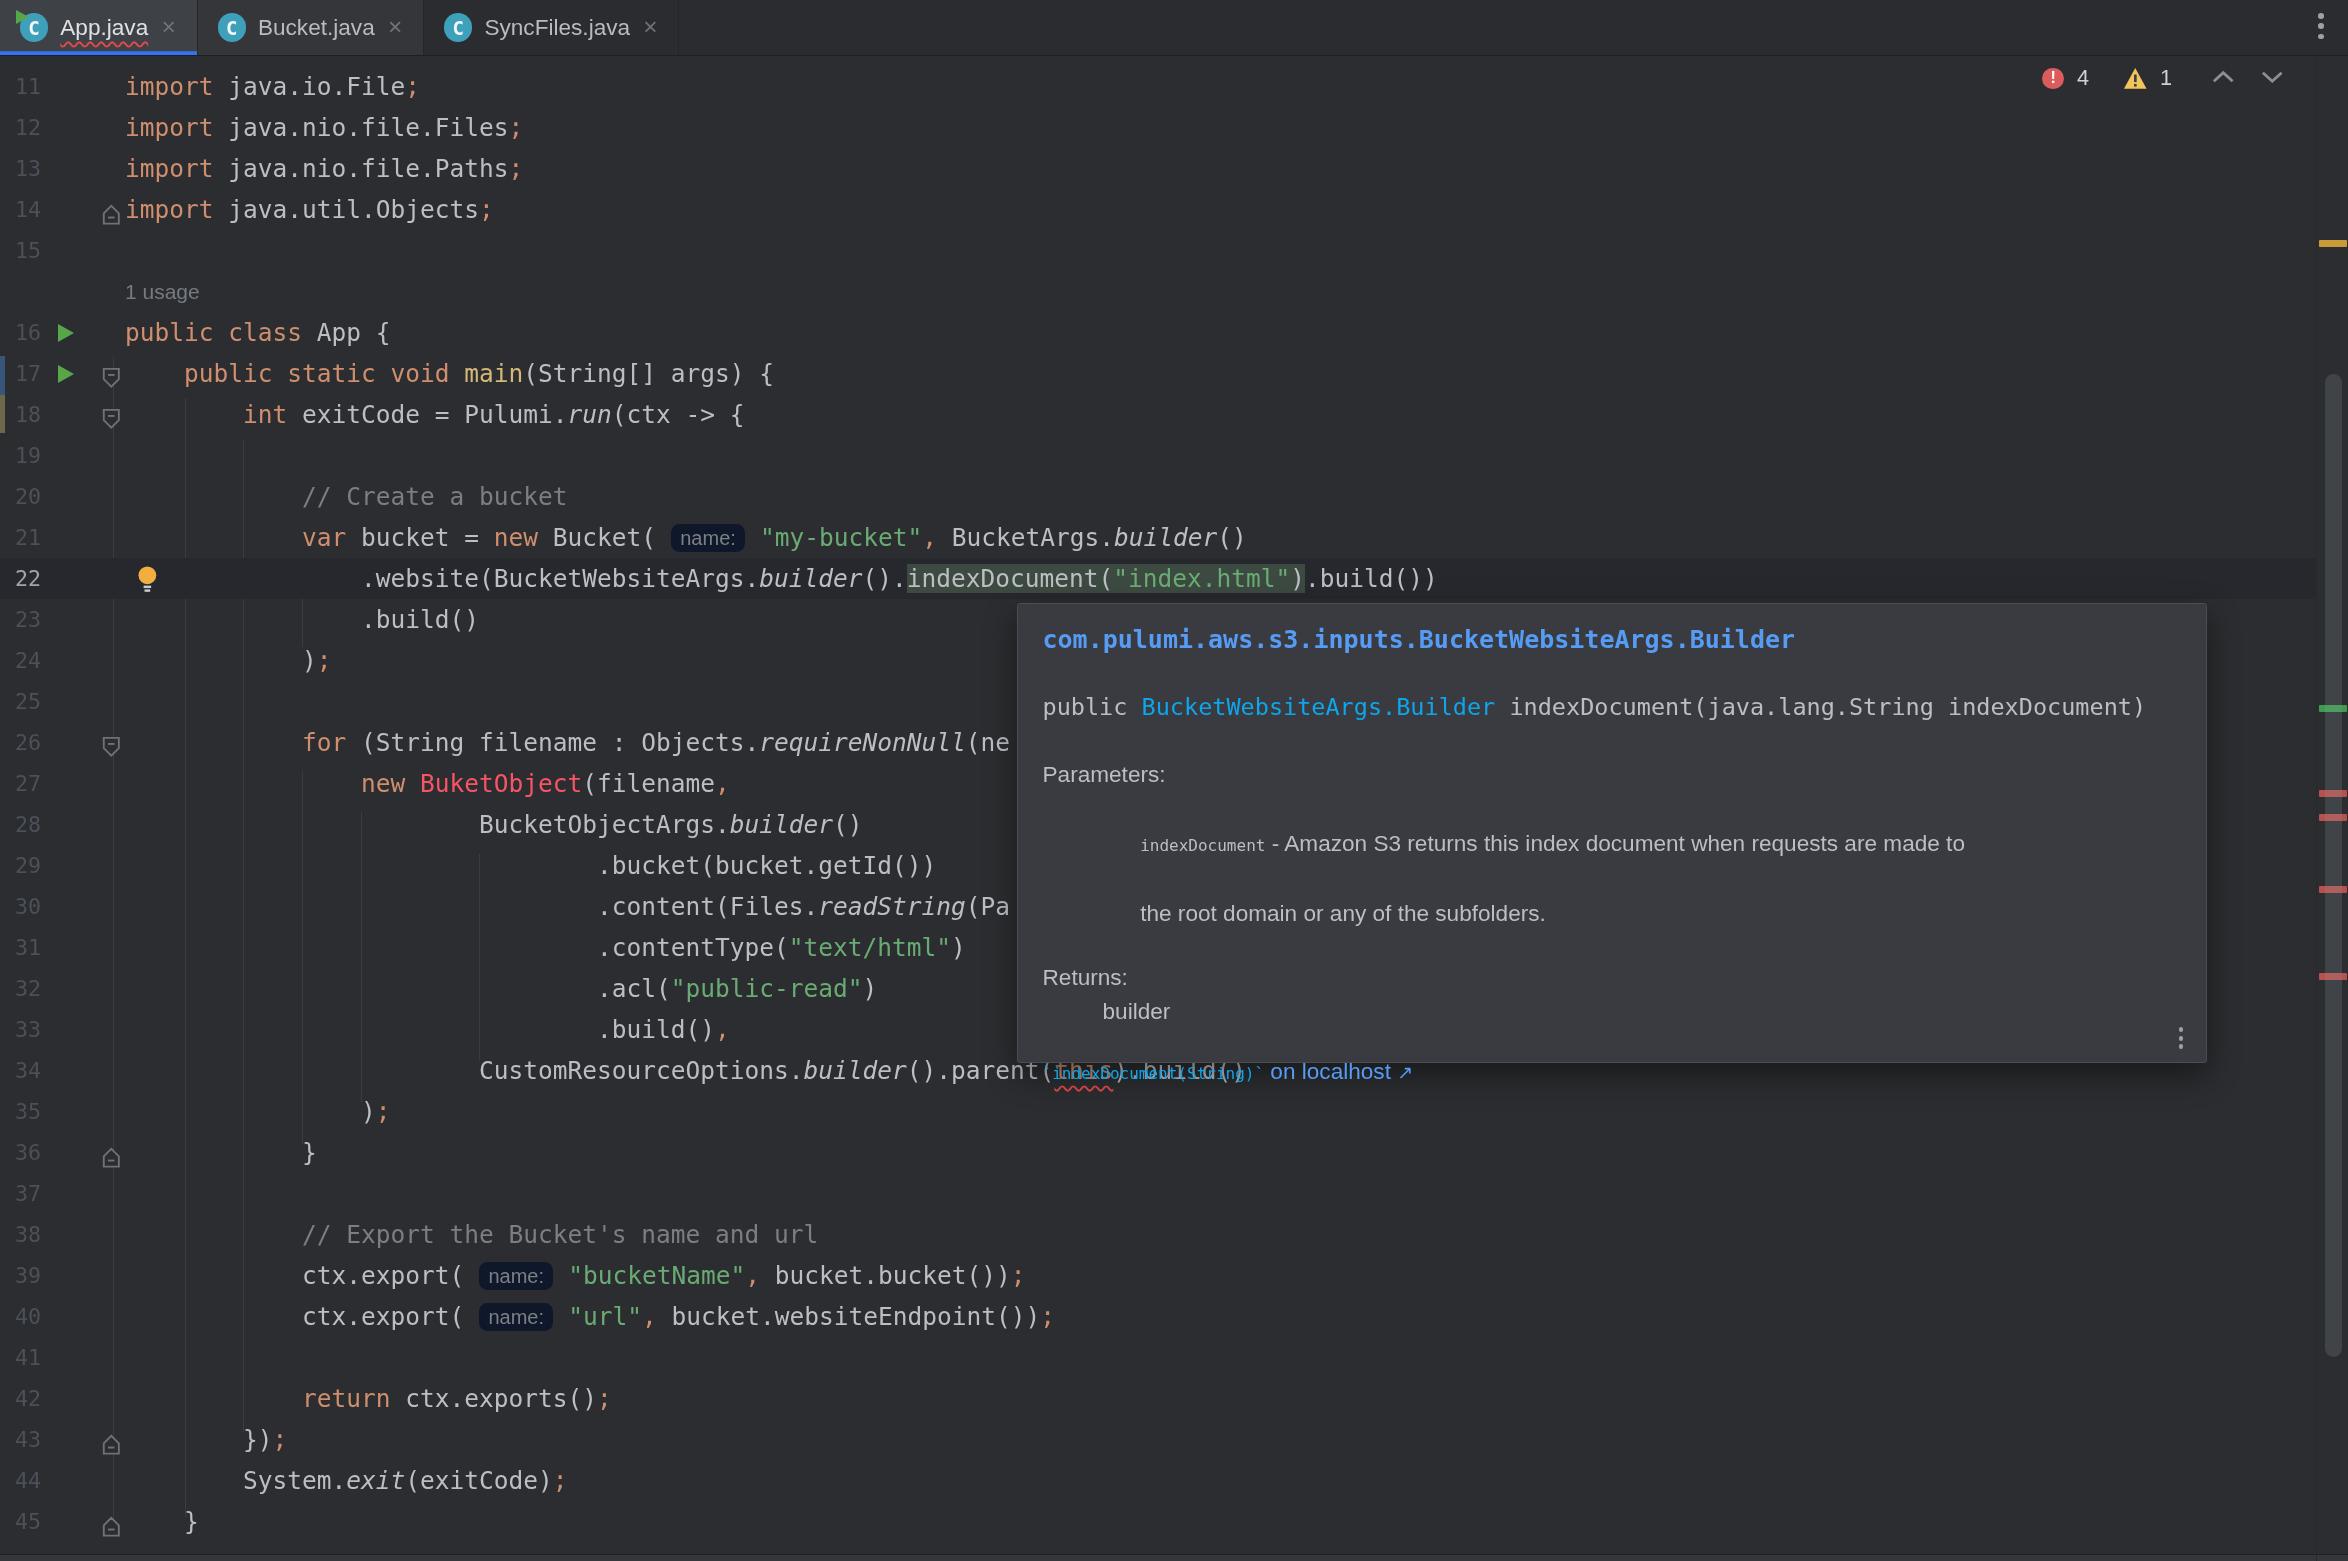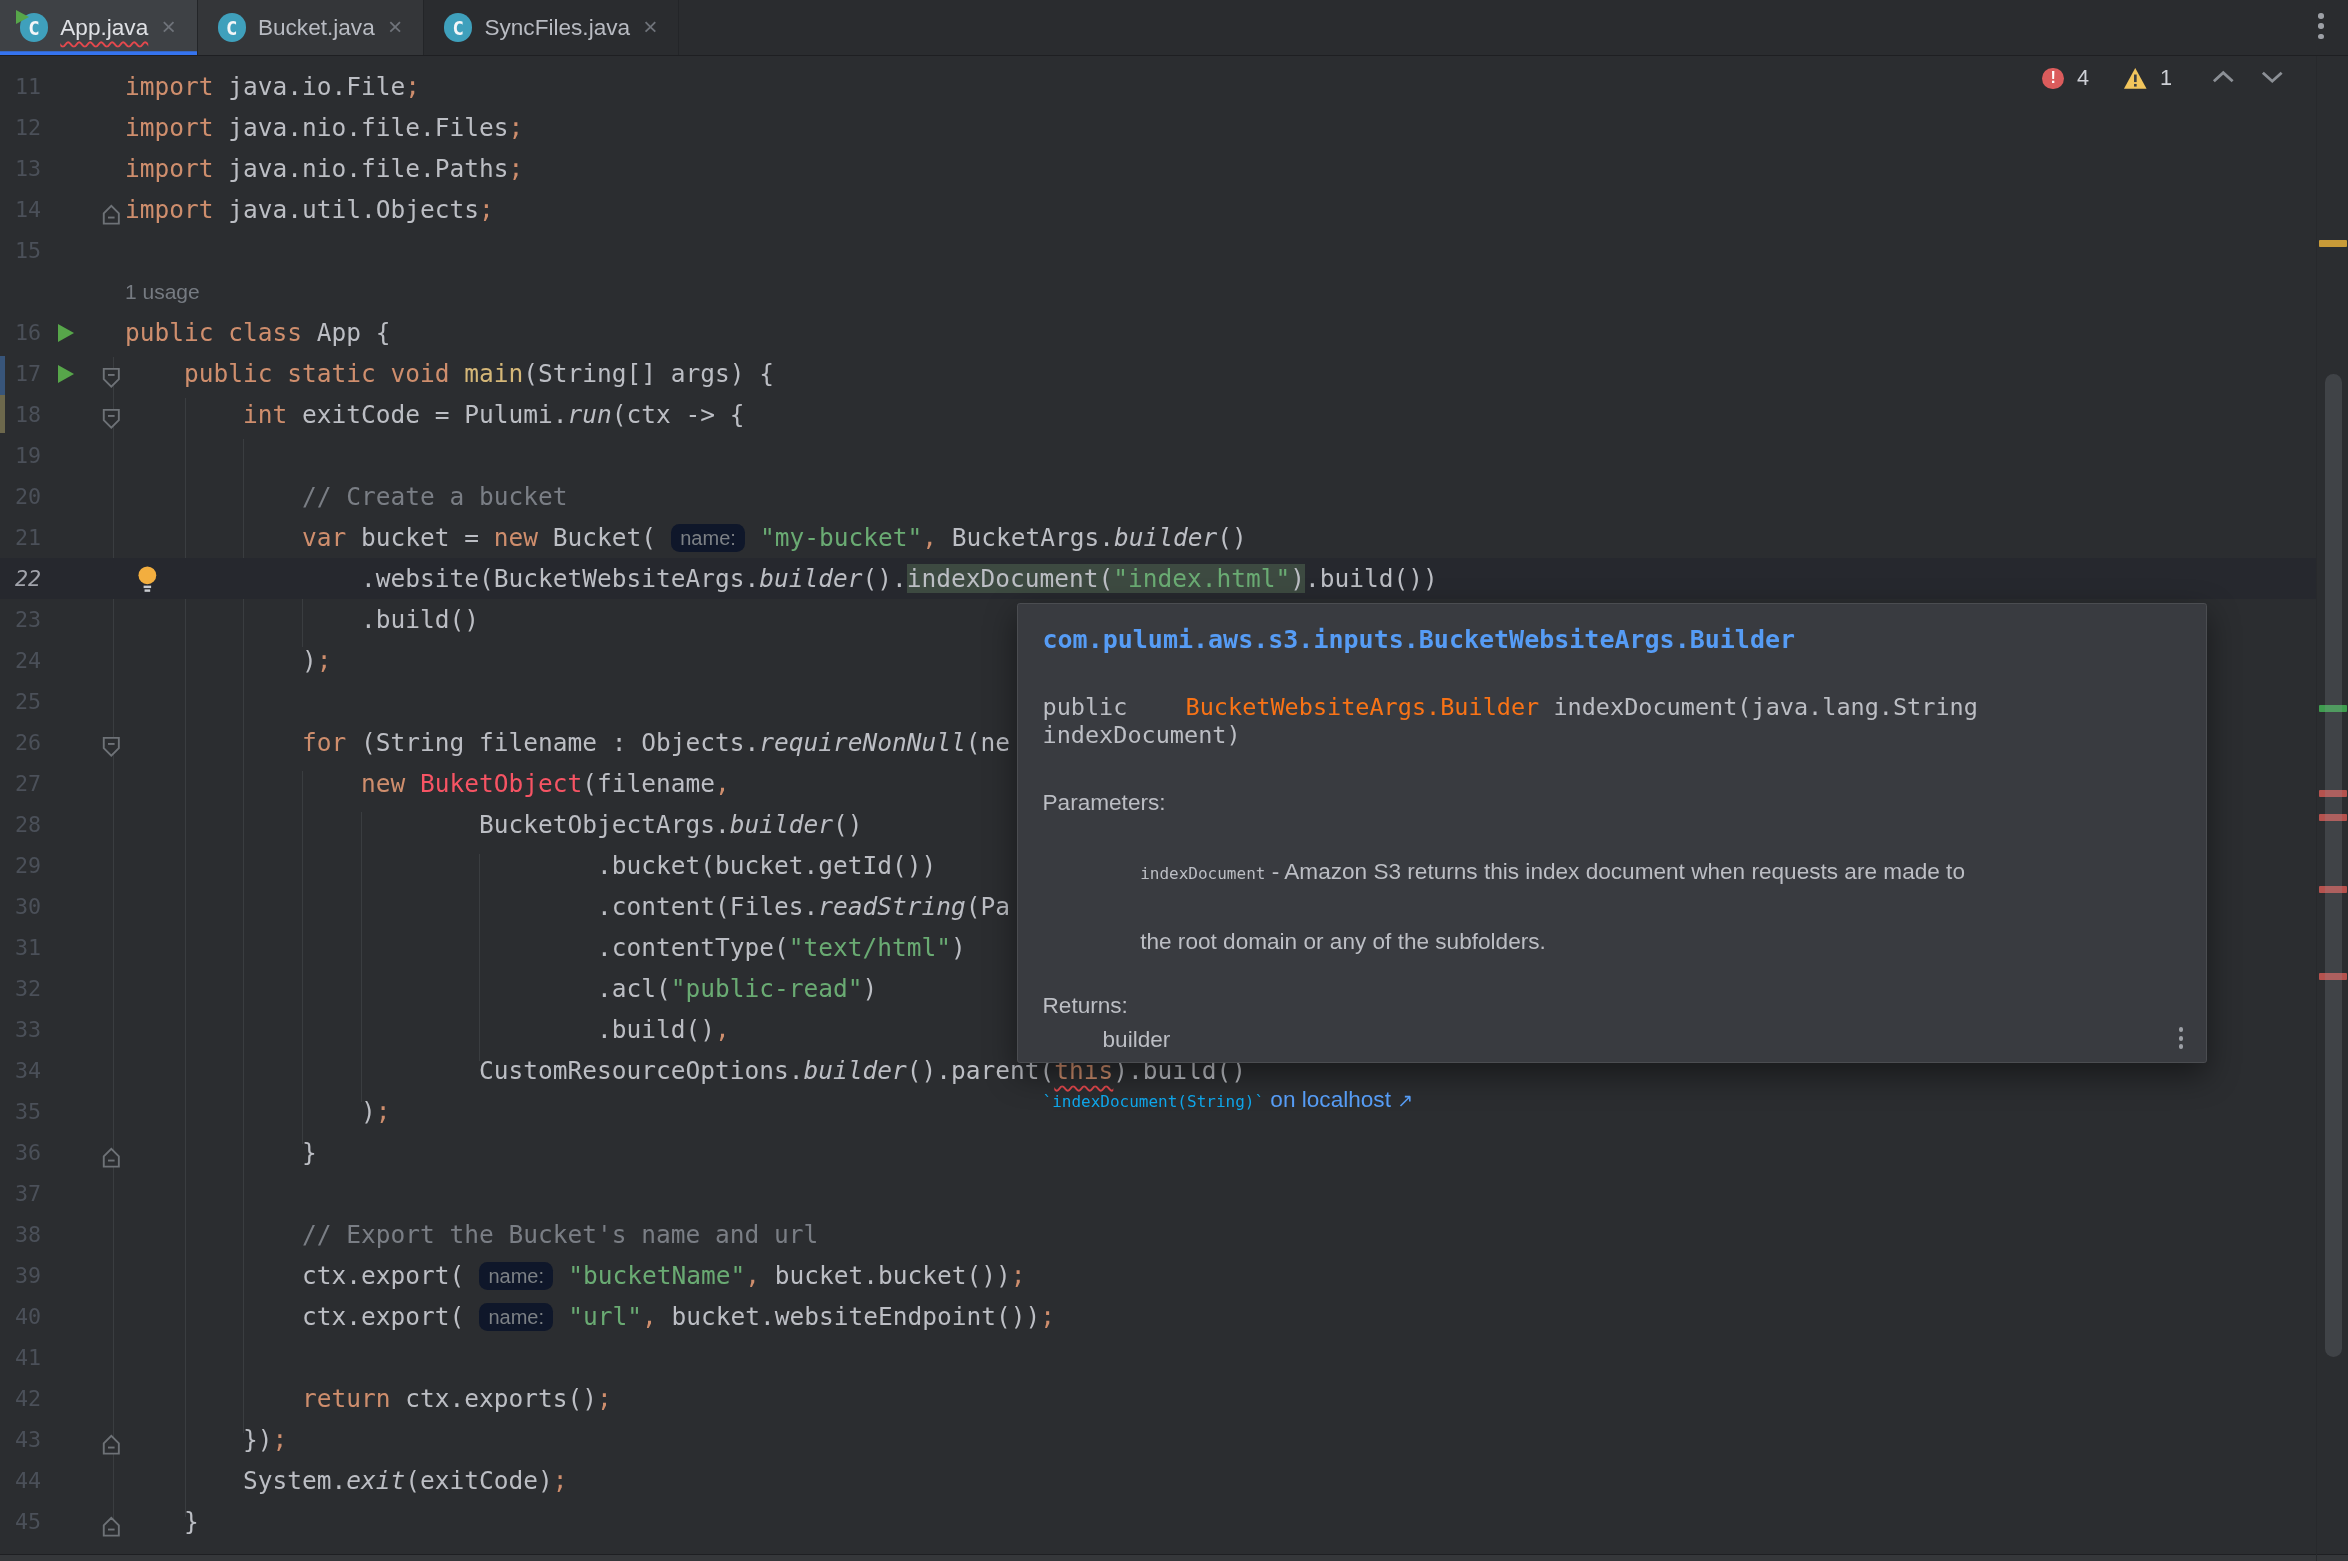--- a/index.html
+++ b/index.html
@@ -31,21 +31,21 @@
   .tabbar-kebab i { width:5.6px; height:5.6px; border-radius:50%; background:#9DA0A6; display:block; }
 
   
   .editor { position:absolute; top:56px; left:0; right:32px; bottom:7.5px; overflow:hidden; }
   .rows { padding-top:10.4px; position:relative; z-index:2; }
   .row { position:relative; height:41px; line-height:41px; white-space:pre;
          font-family:"DejaVu Sans Mono", monospace; font-size:24.5px; }
   .row.cur { background:#26282E; }
   .lnum { position:absolute; left:0; width:41px; text-align:right; color:#4B5059;
           font-size:21.7px; }
-  .row.cur .lnum { color:#A1A3AB;font-style:italic; }
+  .row.cur .lnum { color:#A1A3AB; }
   .runico { position:absolute; left:58px; top:11.3px; width:0; height:0; border-style:solid;
             border-width:9.4px 0 9.4px 16px;
             border-color:transparent transparent transparent #57A64A; }
   .foldico { position:absolute; left:100px; top:8.5px; }
   .bulbico { position:absolute; left:137px; top:6.6px; }
   .ctext { position:absolute; left:125px; top:0; }
   .usage-row .ctext { font-family:"Liberation Sans", sans-serif; font-size:21px; color:#767B82; }
 
   .t-k { color:#CF8E6D; }
   .t-d { color:#BCBEC4; }
@@ -75,21 +75,21 @@
   .chev { padding:1.9px 5.6px; }
 
   
   .doc-popup { position:absolute; left:1017px; top:603px; width:1190px; height:460px;
                background:#393B40; border:0.9px solid #4B4D51; border-radius:2.8px;
                box-shadow:0 11.3px 32px rgba(0,0,0,0.45); z-index:10;
                padding:21px 24.5px 0 24.5px; color:#BCBEC4; font-size:22.6px; }
   .p-title { font-family:"DejaVu Sans Mono", monospace; font-size:25px; font-weight:bold;
              color:#569CF5; margin-bottom:39px; }
   .p-sig { font-family:"DejaVu Sans Mono", monospace; font-size:23.5px; margin-bottom:41px; }
-  .p-sig .lnk { color:#f97316;margin-left:44px; }
+  .p-sig .lnk { color:#0ea5e9; }
   .p-label { margin-bottom:4.7px; }
   .p-indent { padding-left:60px; line-height:34px; white-space:pre-wrap; }
   .p-mono { font-family:"DejaVu Sans Mono", monospace; font-size:16px; }
   .p-returns-val { margin-bottom:30px; }
   .p-maven { display:flex; align-items:center; gap:11.3px; margin-bottom:13px; }
   .mvn-icon { display:flex; align-items:flex-end; gap:2.8px; height:22.6px; }
   .mvn-icon i { display:block; width:5.6px; border-radius:0.9px; }
   .mvn-icon .b1 { height:21px; background:#9096A1; }
   .mvn-icon .b2 { height:12.2px; background:#548AF7; }
   .mvn-icon .b3 { height:16px; background:#57A64A; }

